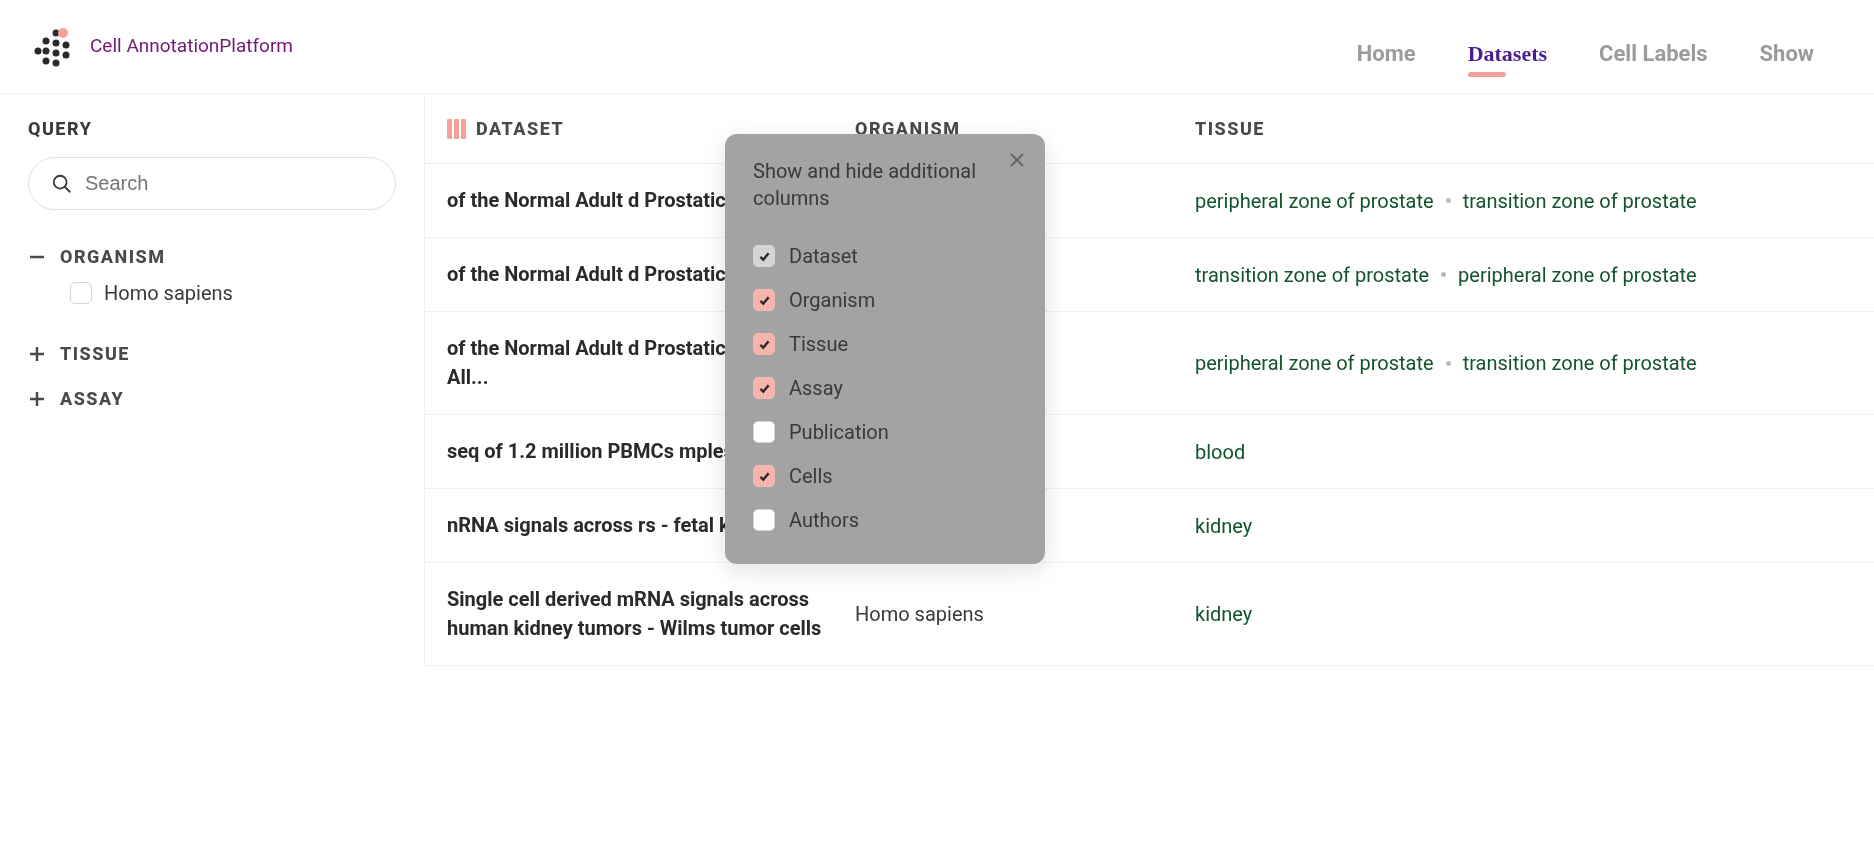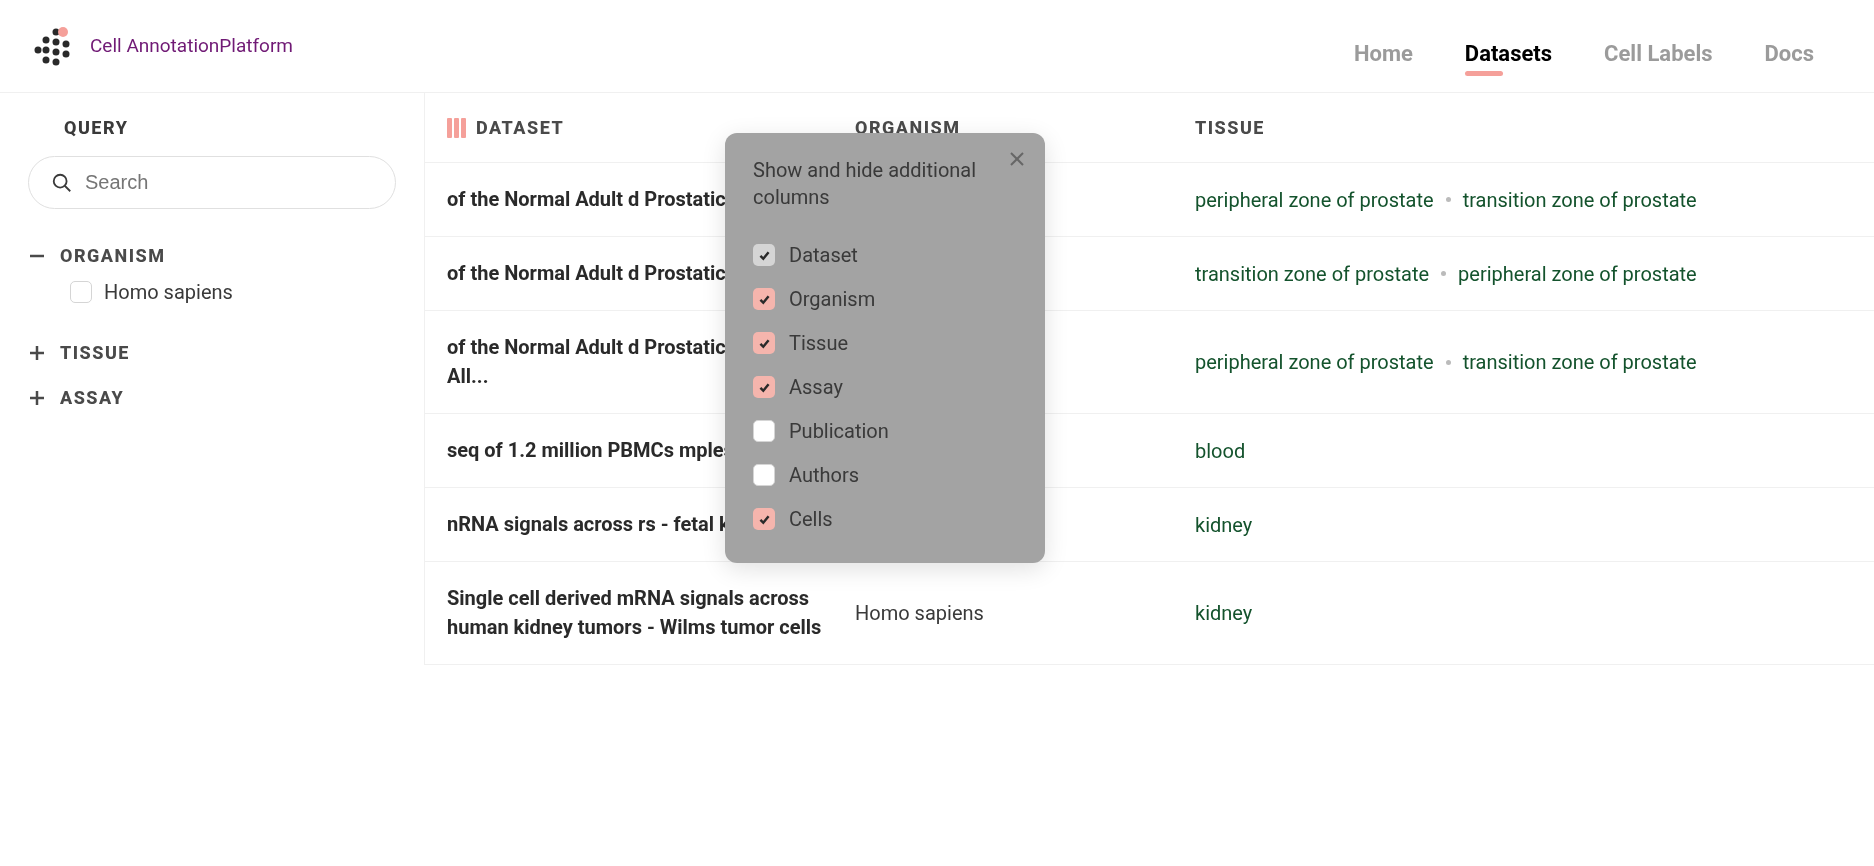--- a/index.html
+++ b/index.html
@@ -50,21 +50,22 @@
     }
     .nav-item {
       font-size: 22px;
       font-weight: 700;
       color: #9b9b9b;
       cursor: pointer;
       position: relative;
       padding-bottom: 8px;
     }
     .nav-item.active {
-      color: #000000;
+      color: #4c1d95;
+      font-family: Liberation Serif, serif;
     }
     .nav-item.active::after {
       content: '';
       position: absolute;
       bottom: -2px;
       left: 0;
       width: 38px;
       height: 5px;
       background: #f5a09a;
       border-radius: 3px;
@@ -77,21 +78,20 @@
       padding: 24px 28px;
       border-right: 1px solid #f0f0f0;
       background: #fff;
     }
     .query-label {
       font-size: 18px;
       font-weight: 800;
       letter-spacing: 1.5px;
       color: #3a3a3a;
       margin-bottom: 18px;
-      margin-left: 36px;
     }
     .search-box {
       display: flex;
       align-items: center;
       border: 1px solid #e0e0e0;
       border-radius: 28px;
       padding: 14px 22px;
       gap: 12px;
       margin-bottom: 36px;
     }
@@ -318,21 +318,21 @@
     </div>
     <div class="logo-text">
       <span>Cell Annotation</span>
       <span>Platform</span>
     </div>
   </div>
   <div class="nav">
     <div class="nav-item">Home</div>
     <div class="nav-item active">Datasets</div>
     <div class="nav-item">Cell Labels</div>
-    <div class="nav-item">Docs</div>
+    <div class="nav-item">Show</div>
   </div>
 </div>
 
 <div class="main">
   <div class="sidebar">
     <div class="query-label">QUERY</div>
     <div class="search-box">
       <svg class="search-icon-svg" viewBox="0 0 24 24">
         <circle cx="10" cy="10" r="7"></circle>
         <line x1="15" y1="15" x2="21" y2="21"></line>
@@ -487,27 +487,27 @@
                 <polyline points="3,8.5 6.5,12 13,4"></polyline>
               </svg>
             </span>
             <span class="popover-label">Assay</span>
           </div>
           <div class="popover-option">
             <span class="popover-checkbox unchecked"></span>
             <span class="popover-label">Publication</span>
           </div>
           <div class="popover-option">
-            <span class="popover-checkbox unchecked"></span>
-            <span class="popover-label">Authors</span>
-          </div>
-          <div class="popover-option">
             <span class="popover-checkbox checked">
               <svg viewBox="0 0 16 16">
                 <polyline points="3,8.5 6.5,12 13,4"></polyline>
               </svg>
             </span>
             <span class="popover-label">Cells</span>
           </div>
+          <div class="popover-option">
+            <span class="popover-checkbox unchecked"></span>
+            <span class="popover-label">Authors</span>
+          </div>
         </div>
     </div>
   </div>
 </div>
 
 </body></html>

